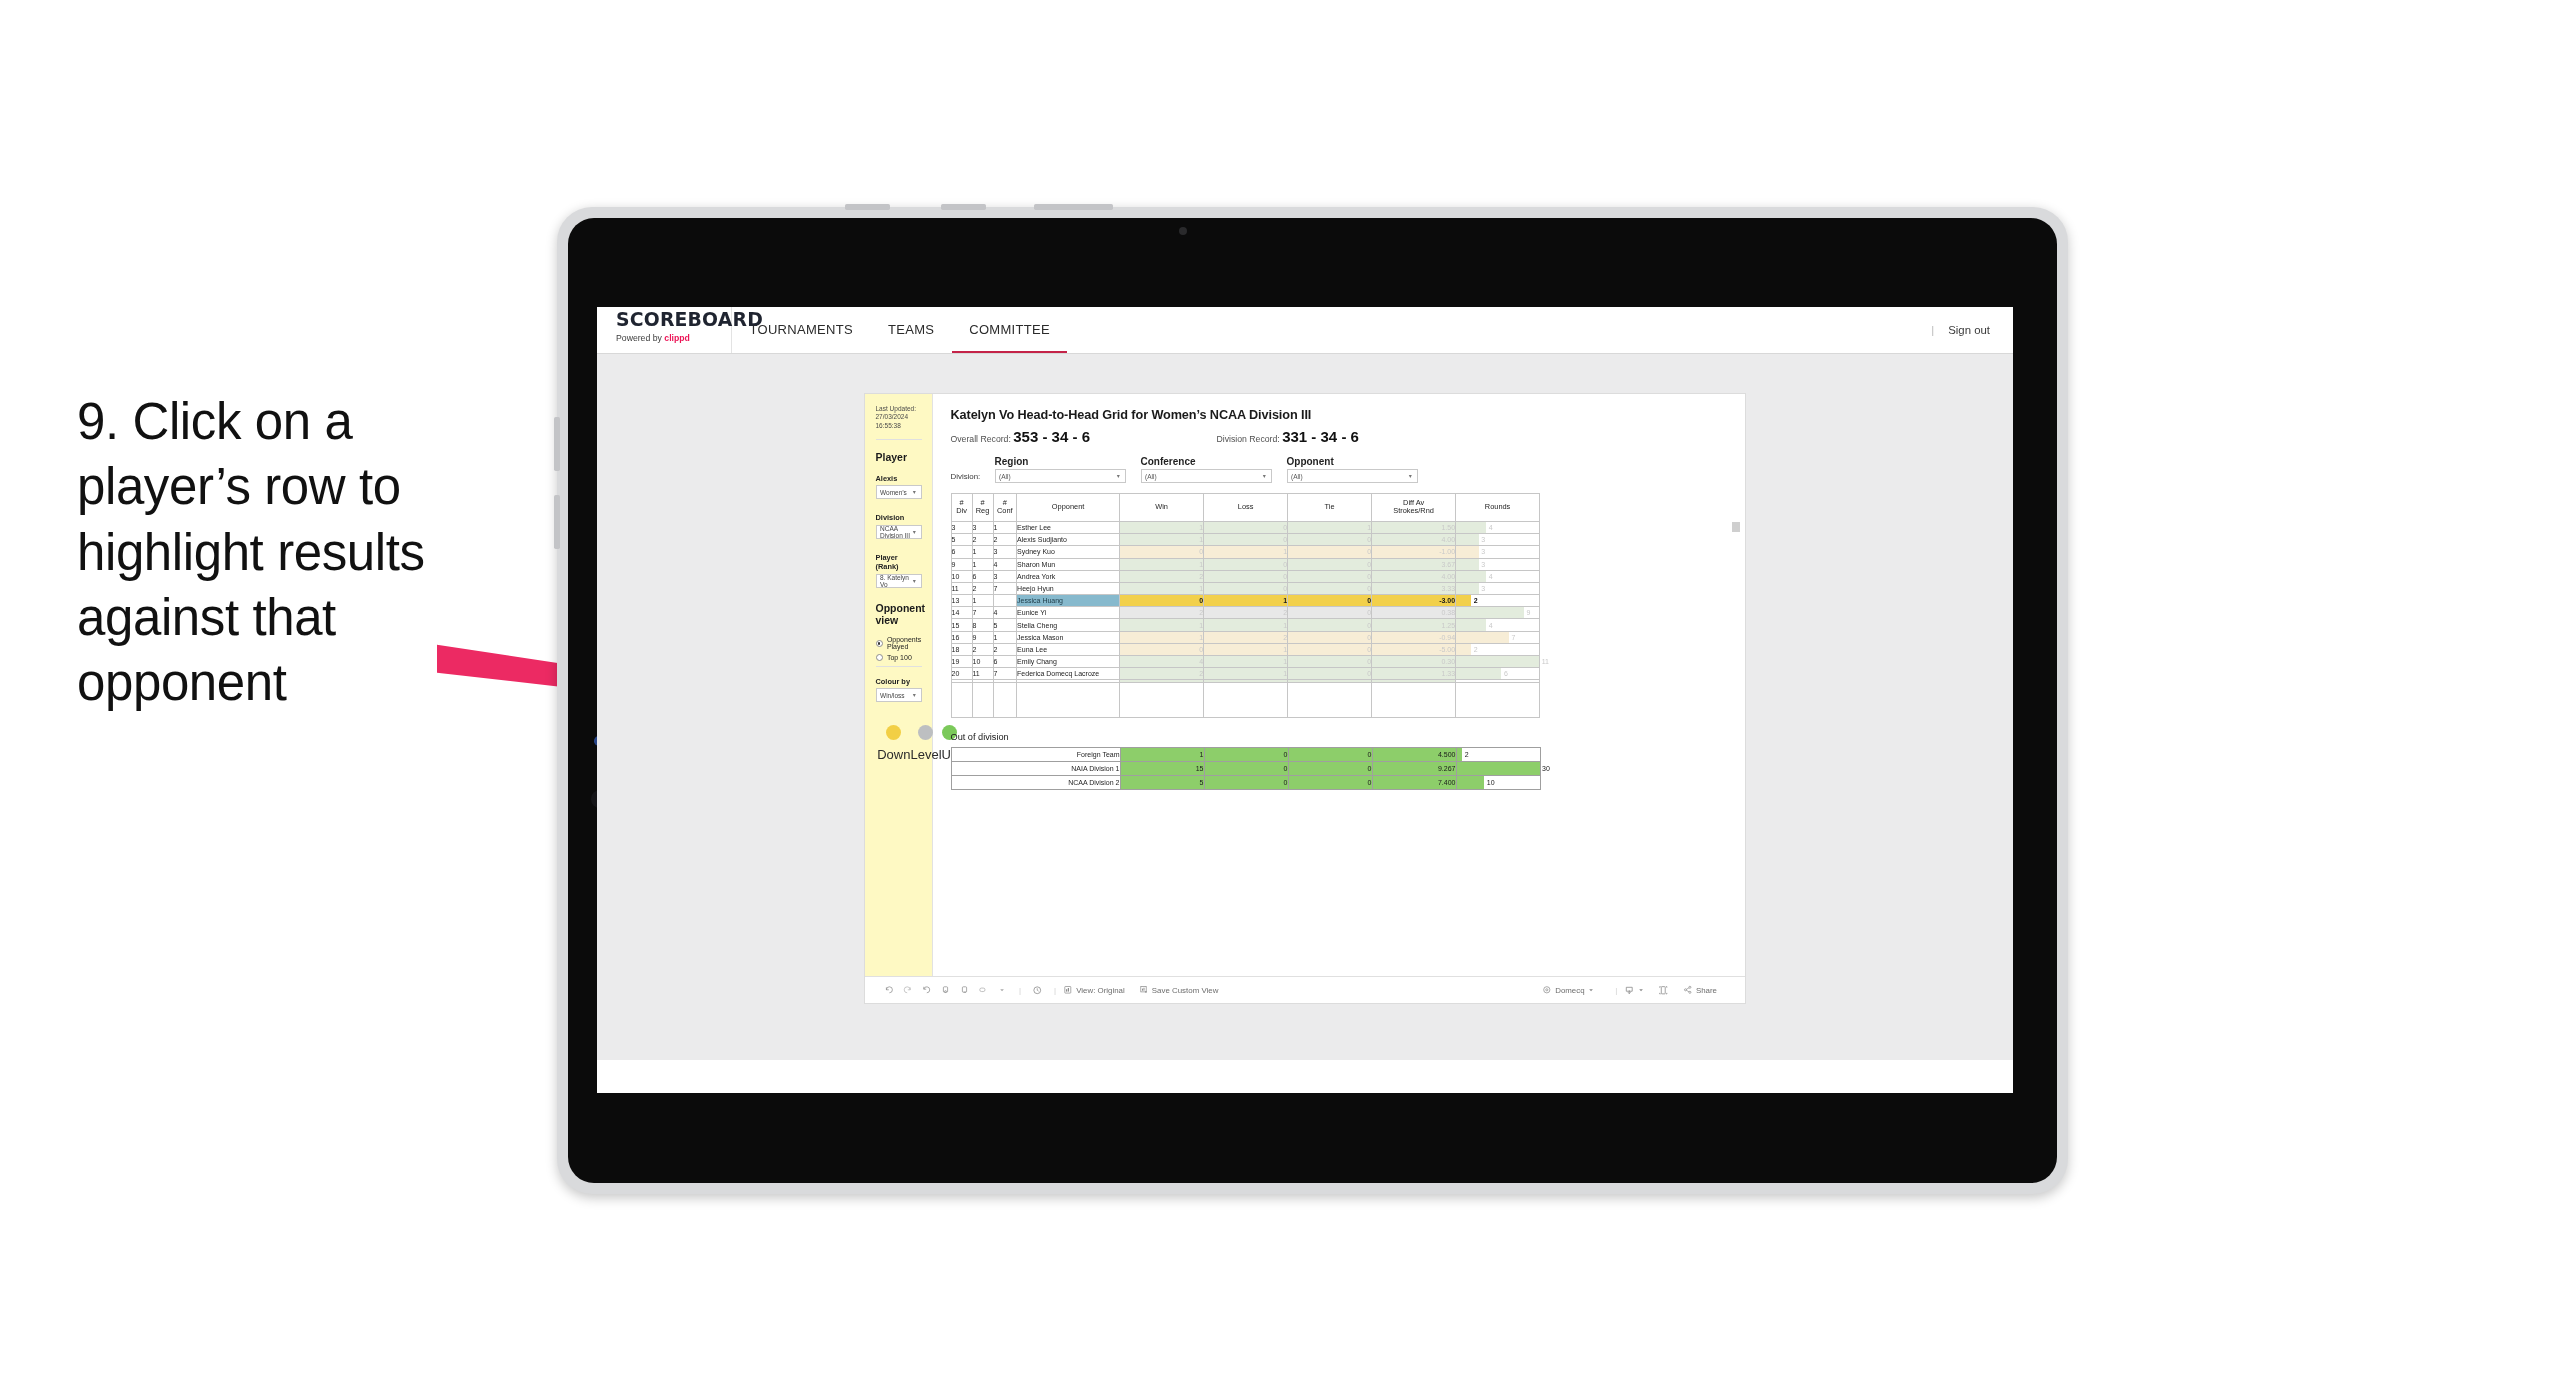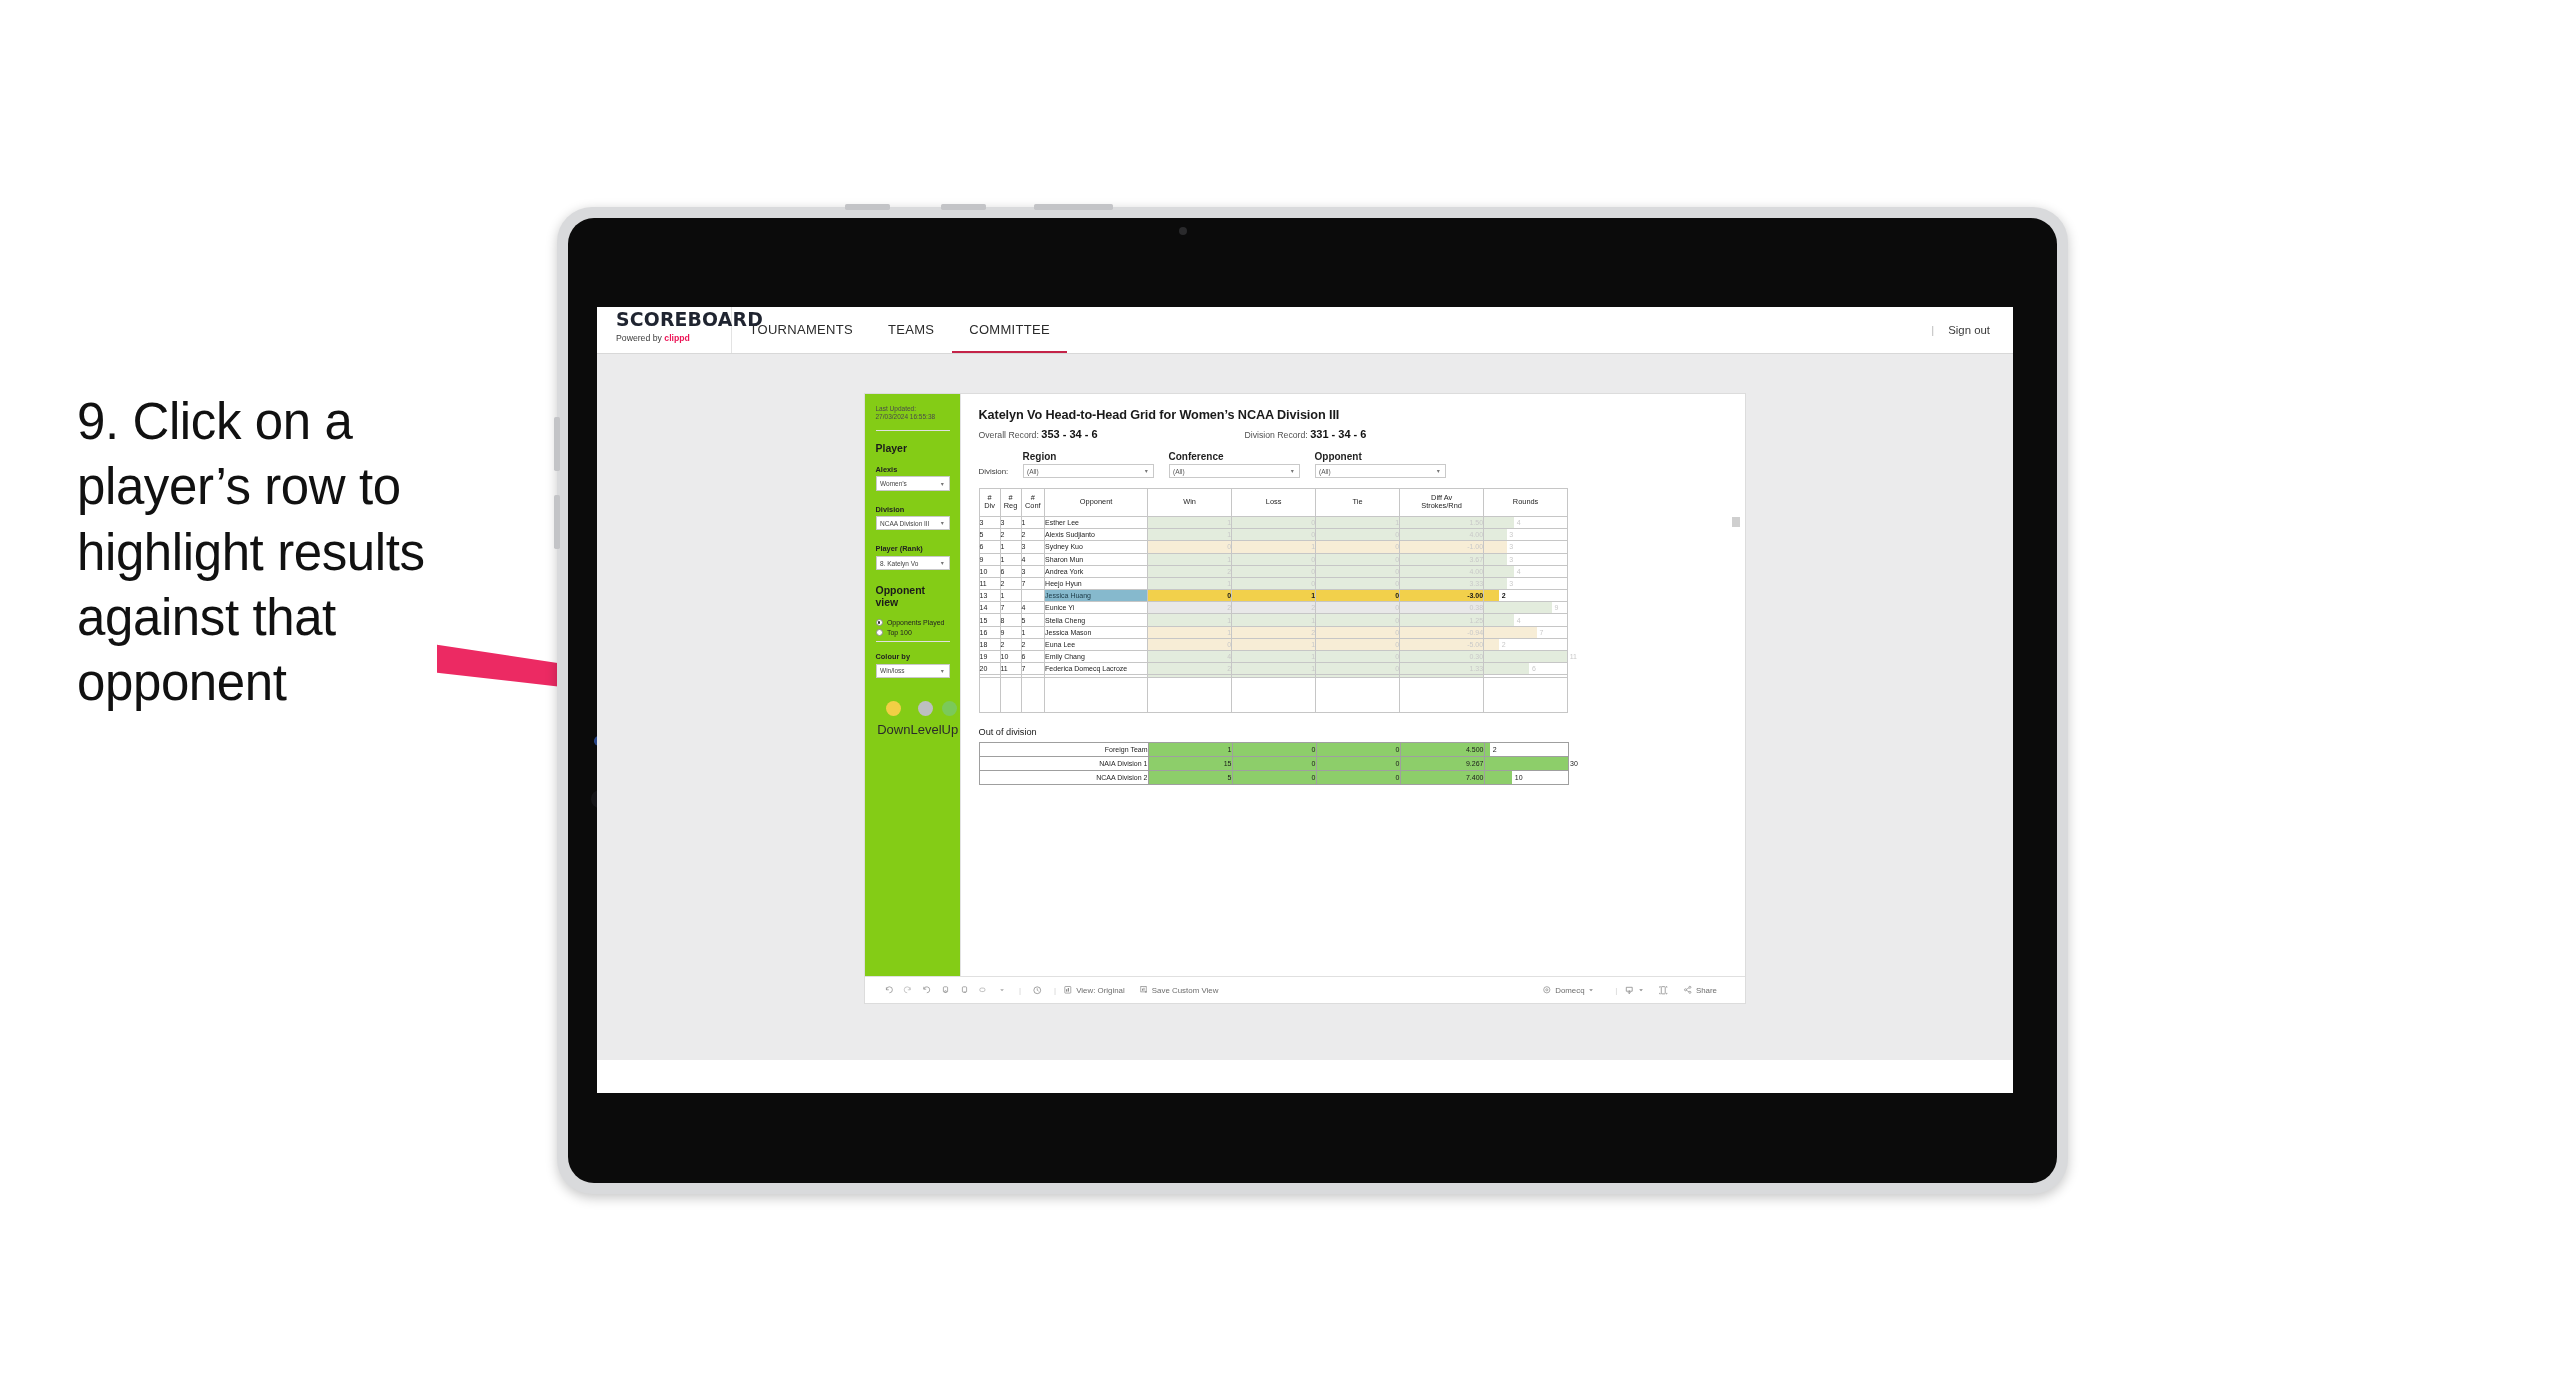--- a/index.html
+++ b/index.html
@@ -194,22 +194,22 @@
     border: 0.9px solid #dcdcdc;
     display: flex;
     flex-direction: column;
     height: 611px;
     box-sizing: border-box;
   }
   #dashmain { display: flex; flex: 1; min-height: 0; }
 
   
   #sidebar {
-    width: 96px;
-    background: #84cc16;
+    width: 68px;
+    background: #fef9c3;
     border-right: 0.9px solid #e2e2e2;
     padding: 10.5px 10.5px 0 10.5px;
     box-sizing: border-box;
     font-size: 7.9px;
     color: #2c2c2c;
   }
   .lastupd {
     font-size: 6.5px;
     color: #4a4a4a;
     line-height: 1.35;
@@ -297,21 +297,21 @@
     letter-spacing: -0.1px;
   }
   #records {
     display: flex;
     margin-top: 6.1px;
     font-size: 8.7px;
     color: #505050;
   }
   #records .rec { margin-right: 0; }
   #records .rec:first-child { width: 266px; }
-  #records b { color: #111; font-size: 11px; }
+  #records b { color: #111; font-size: 15px; }
 
   #opp-filters {
     display: flex;
     align-items: flex-end;
     margin-top: 10.5px;
     font-size: 7.4px;
   }
   #opp-label { color: #3a3a3a; font-size: 7.9px; padding-bottom: 2.6px; width: 44px; }
   .filt { width: 131px; margin-right: 15px; }
   .filt-label { font-size: 10px; font-weight: bold; color: #1f1f1f; margin-bottom: 2.6px; }

